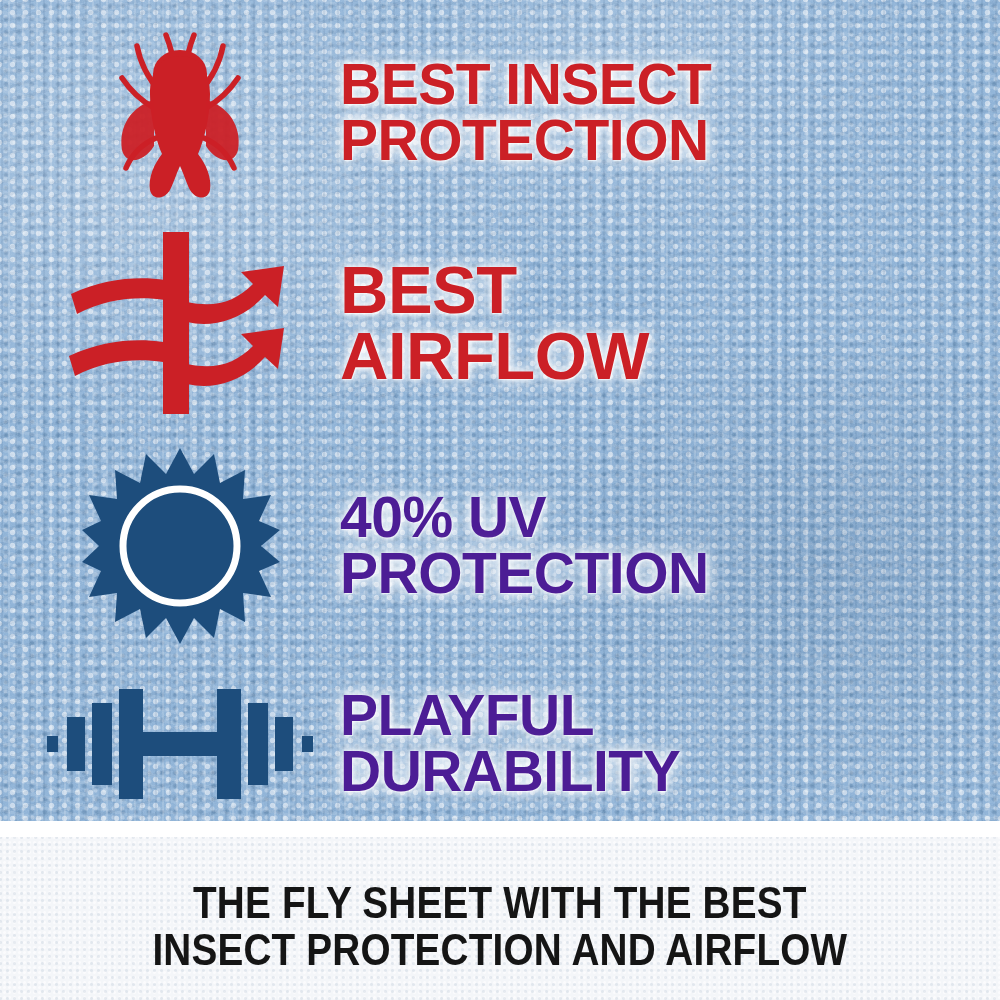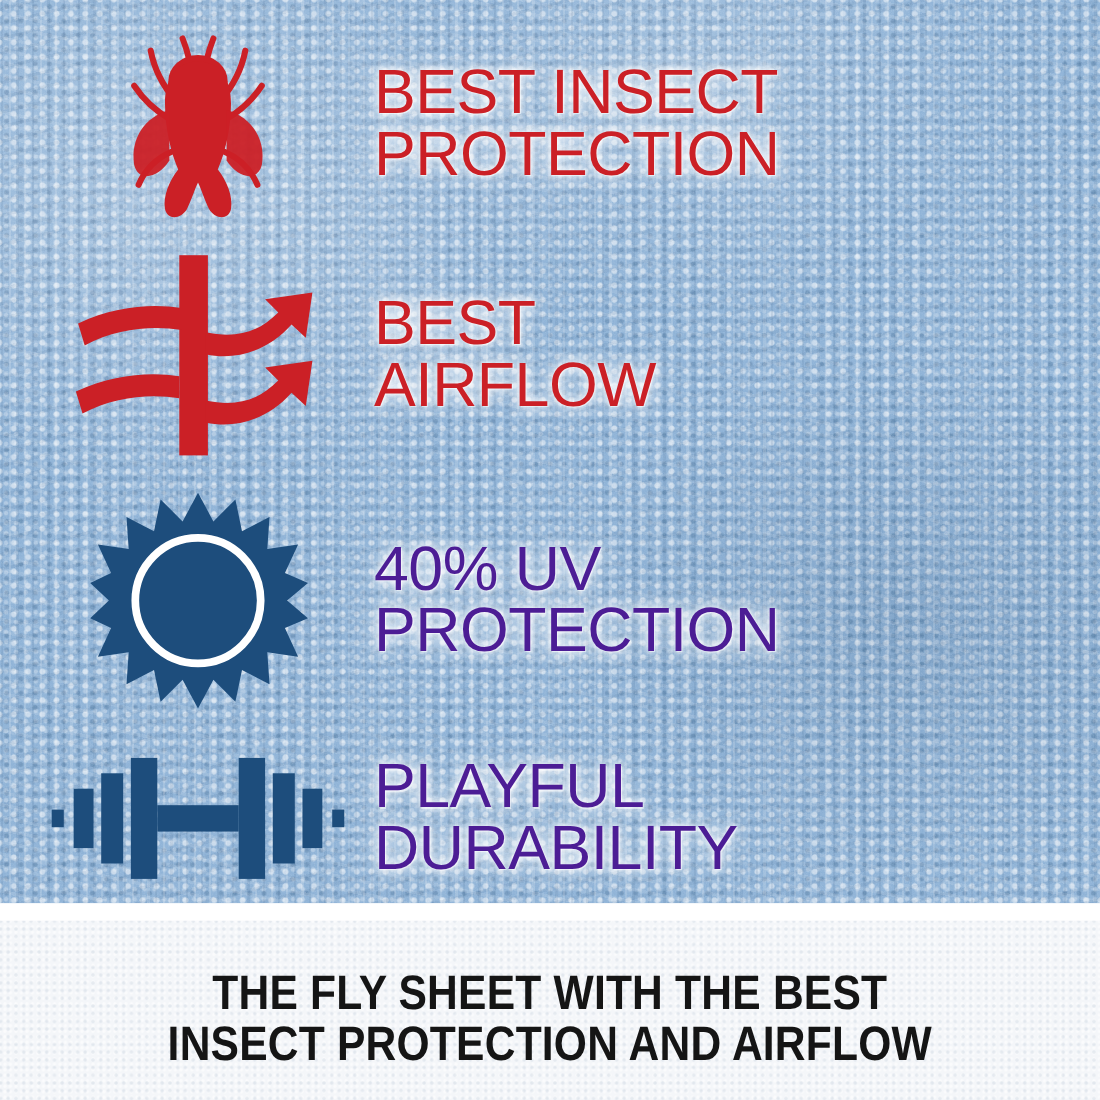--- a/index.html
+++ b/index.html
@@ -45,21 +45,21 @@
     opacity:.55;mix-blend-mode:overlay;pointer-events:none;
   }
 
   
   .row{position:absolute;display:flex;align-items:center;}
   .icon-cell{width:300px;display:flex;align-items:center;justify-content:center;}
   .text-cell{margin-left:10px;}
 
   .headline{
     margin:0;
-    font-weight:400;
+    font-weight:700;
     line-height:.98;
     letter-spacing:-.5px;
     white-space:pre-line;
   }
   .red{
     color:#cb2026;
     text-shadow:
       0 0 6px rgba(255,255,255,.95),
       0 0 12px rgba(255,255,255,.85),
       0 0 20px rgba(255,255,255,.6),
@@ -70,21 +70,21 @@
     text-shadow:
       0 0 6px rgba(255,255,255,.95),
       0 0 13px rgba(255,255,255,.9),
       0 0 22px rgba(255,255,255,.65),
       1px 1px 0 rgba(255,255,255,.5);
   }
 
   #row-insect{left:30px;top:18px;width:960px;height:190px;}
   #row-insect .headline{font-size:57px;}
   #row-airflow{left:30px;top:220px;width:960px;height:205px;}
-  #row-airflow .headline{font-size:57px;}
+  #row-airflow .headline{font-size:67px;}
   #row-uv{left:30px;top:438px;width:960px;height:215px;}
   #row-uv .headline{font-size:57px;}
   #row-durability{left:30px;top:659px;width:960px;height:170px;}
   #row-durability .headline{font-size:57px;}
 
   
   .footer{
     position:absolute;left:0;top:821px;width:1000px;height:179px;
     background-color:#f4f6f9;
     display:flex;align-items:center;justify-content:center;

